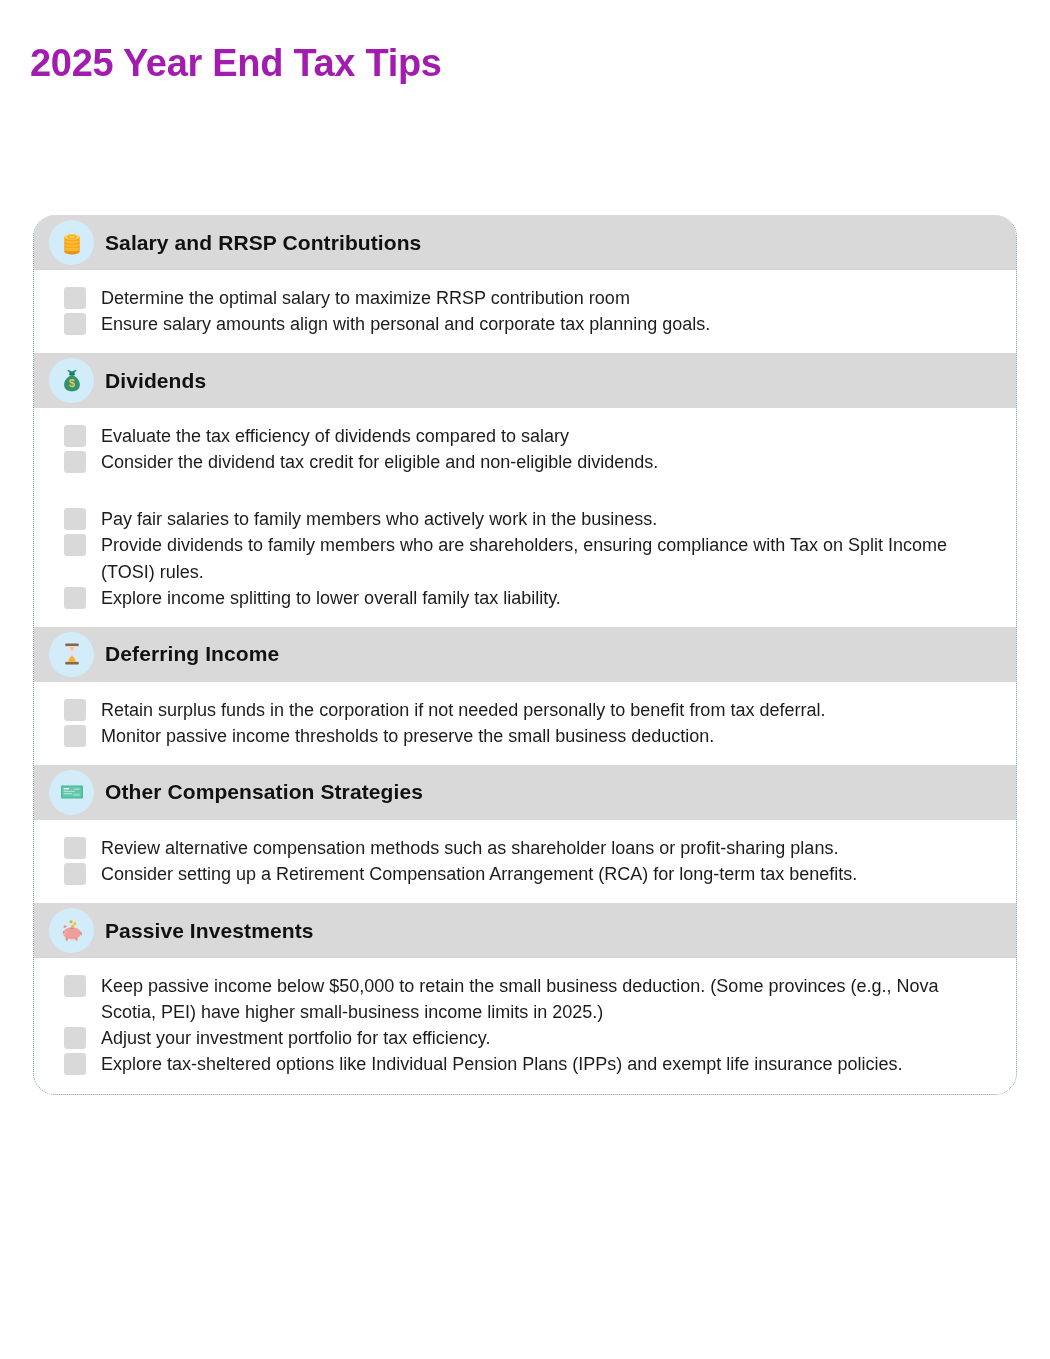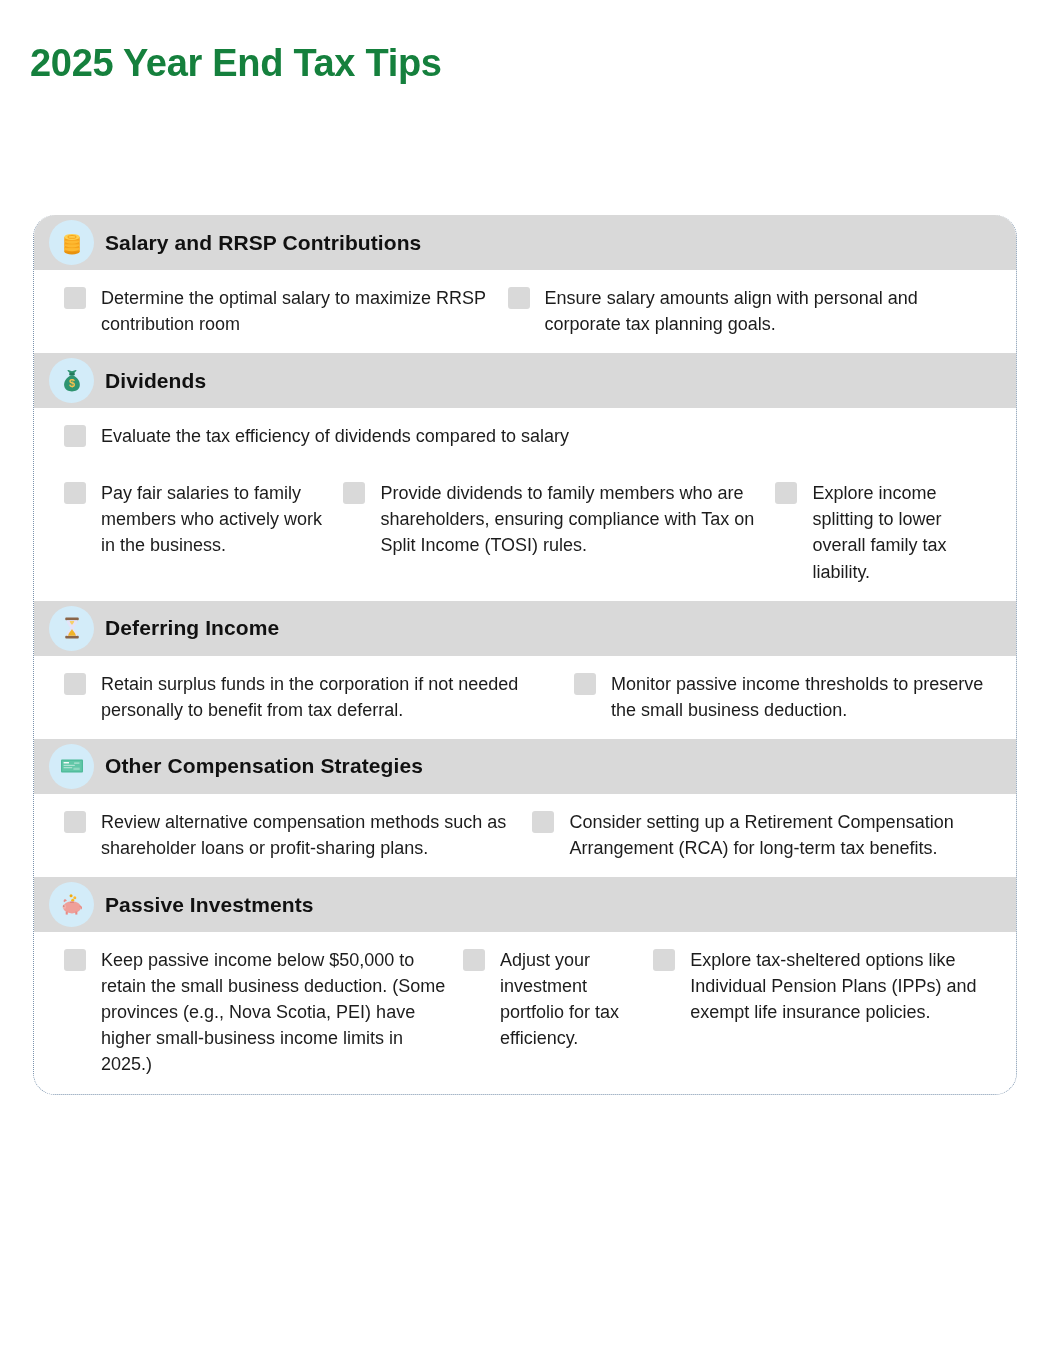--- a/index.html
+++ b/index.html
@@ -6,21 +6,21 @@
   html, body { width: 1050px; }
   body {
     width: 1050px; height: 1359px;
     background: #ffffff;
     font-family: "Liberation Sans", sans-serif;
     position: relative;
     overflow: hidden;
   }
   .page-title {
     position: absolute; left: 30px; top: 42px;
-    font-size: 38px; font-weight: bold; color: #15803d;
+    font-size: 38px; font-weight: bold; color: #a21caf;
     line-height: 1.12; letter-spacing: -0.3px;
   }
   .checklist {
     position: absolute; left: 33px; top: 215px; width: 984px;
     border: 1px dotted #7b93ad; border-top: none;
     border-radius: 22px; overflow: hidden; background: #ffffff;
   }
   .section-header {
     height: 55px; background: #d9d9d9;
     display: flex; align-items: center;
@@ -30,22 +30,22 @@
     width: 45px; height: 45px; border-radius: 50%;
     background: #d3ecf9; flex: none;
     display: flex; align-items: center; justify-content: center;
   }
   .icon-circle svg { display: block; }
   .section-title {
     font-size: 21px; font-weight: bold; color: #111111;
     letter-spacing: 0.1px;
   }
   .items {
-    display: flex; flex-direction: row;
-    padding: 15px 20px 16px 30px; gap: 16px; background: #ffffff;
+    display: flex; flex-direction: column;
+    padding: 15px 20px 16px 30px; gap: 0; background: #ffffff;
   }
   .item { display: flex; align-items: flex-start; gap: 15px; }
   .checkbox {
     width: 22px; height: 22px; flex: none;
     background: #d9d9d9; border-radius: 3px; margin-top: 2px;
   }
   .item-text {
     font-size: 18px; color: #1c1c1c; line-height: 1.45;
     max-width: 900px;
   }
@@ -95,20 +95,24 @@
         <path d="M12 6.8 C7.2 8.4 4.6 12.6 5.4 16.6 C6 19.6 9 21 12 21 C15 21 18 19.6 18.6 16.6 C19.4 12.6 16.8 8.4 12 6.8 Z" fill="#2e9470"></path>
         <text x="12" y="17.3" font-family="Liberation Sans, sans-serif" font-size="9.5" font-weight="bold" fill="#f2c04e" text-anchor="middle">$</text>
       </svg>
     </span>
     <span class="section-title">Dividends</span>
   </div>
   <div class="items">
     <div class="item">
       <span class="checkbox"></span>
       <span class="item-text">Evaluate the tax efficiency of dividends compared to salary</span>
+    </div>
+    <div class="item">
+      <span class="checkbox"></span>
+      <span class="item-text">Consider the dividend tax credit for eligible and non-eligible dividends.</span>
     </div>
   </div>
 
   <div class="items">
     <div class="item">
       <span class="checkbox"></span>
       <span class="item-text">Pay fair salaries to family members who actively work in the business.</span>
     </div>
     <div class="item">
       <span class="checkbox"></span>

